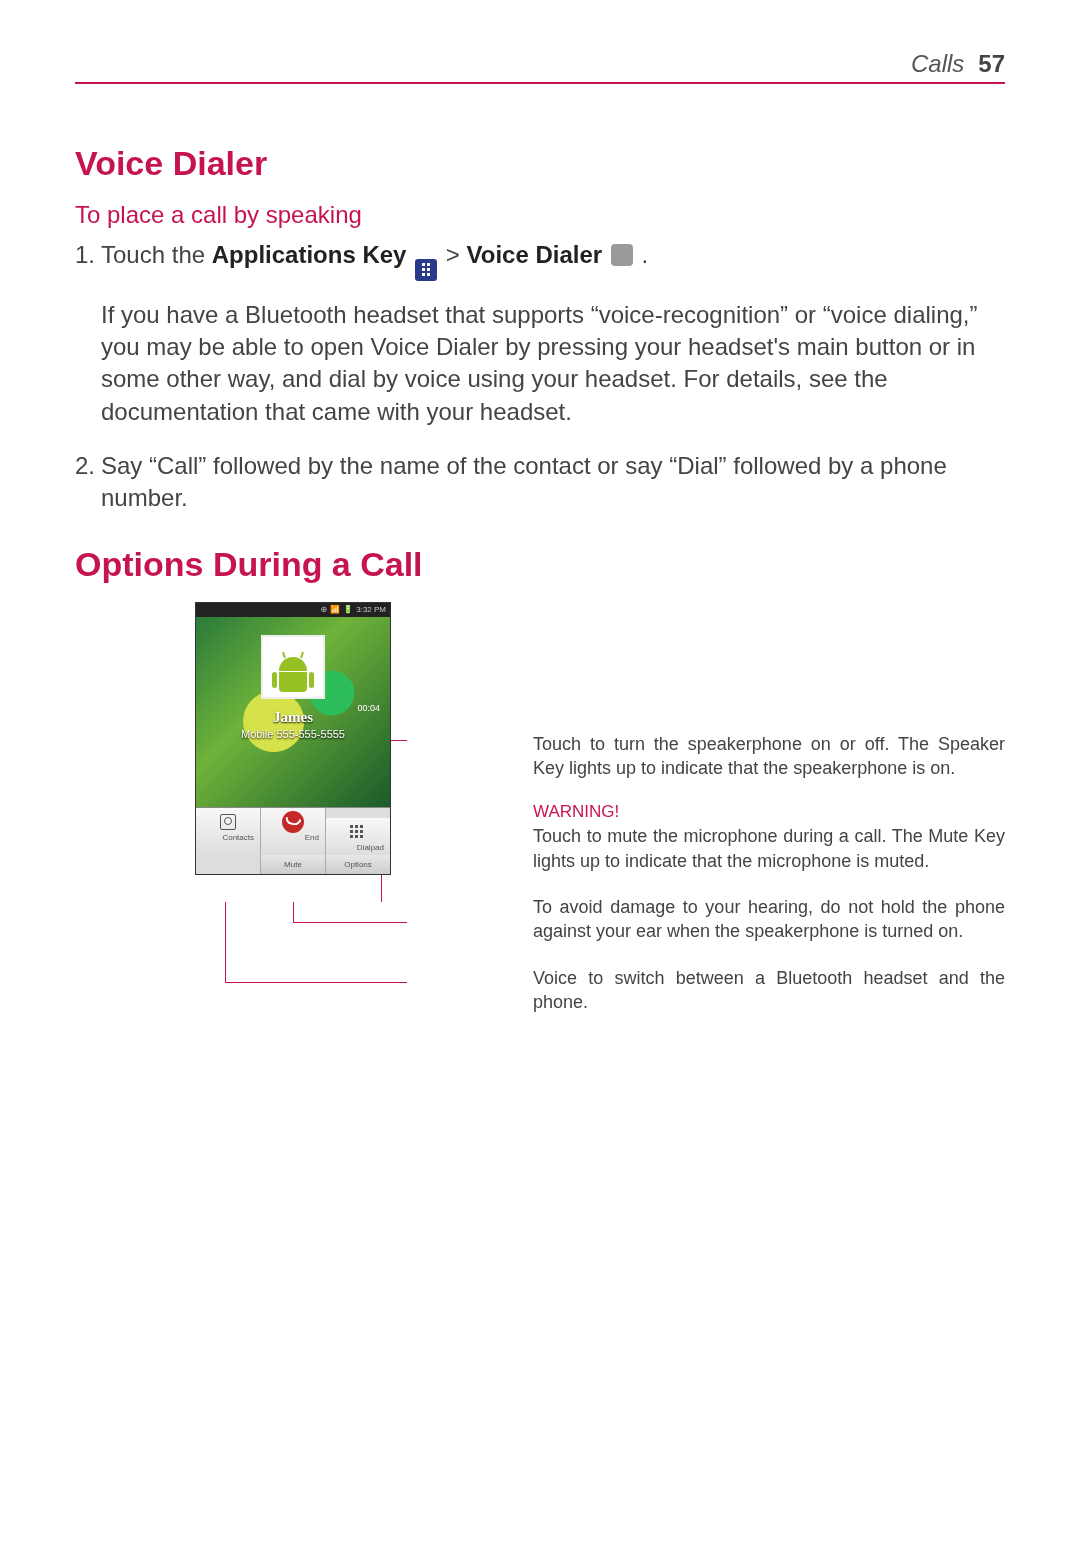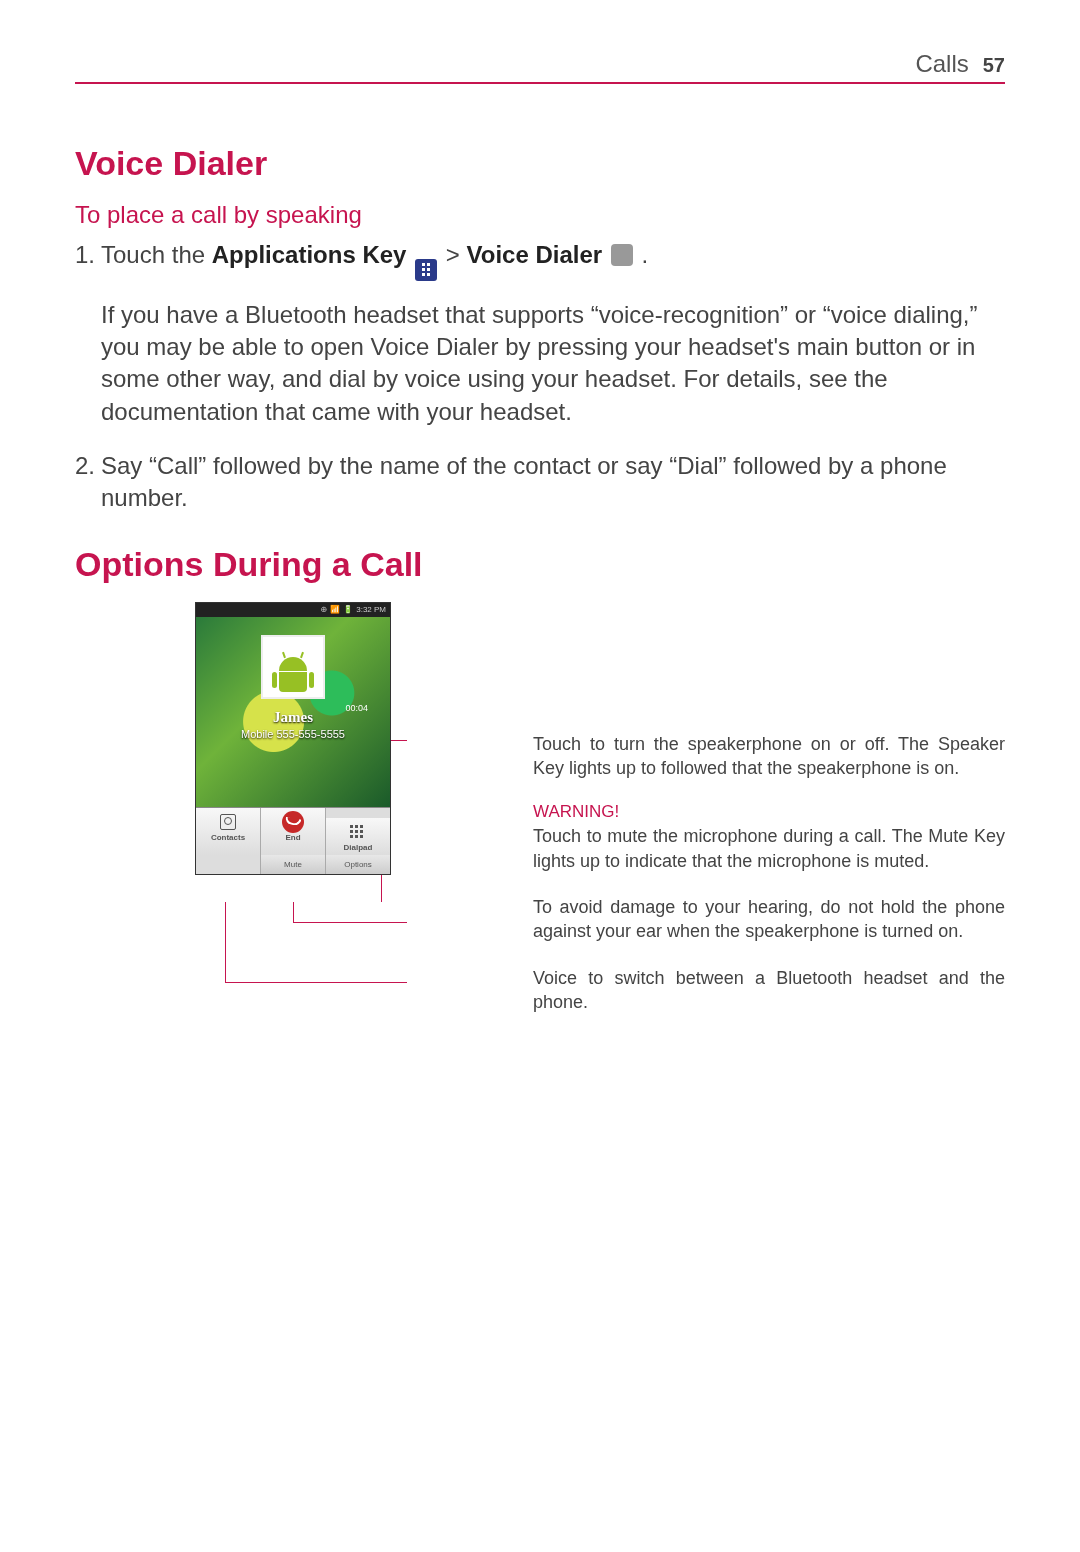--- a/index.html
+++ b/index.html
@@ -16,22 +16,22 @@
   }
   .header {
     display: flex;
     justify-content: flex-end;
     align-items: baseline;
     border-bottom: 2px solid #c6144f;
     padding-bottom: 4px;
     margin-bottom: 60px;
     gap: 14px;
   }
-  .header .section-name { font-size: 24px; color: #555; }
-  .header .page-num { font-size: 20px; font-weight: bold; color: #444; }
+  .header .section-name { font-size: 24px; color: #555; font-style: italic; }
+  .header .page-num { font-size: 24px; font-weight: bold; color: #444; }
   h1.title {
     color: #c6144f;
     font-size: 34px;
     font-weight: bold;
     margin-bottom: 18px;
   }
   p.intro {
     font-size: 24px;
     line-height: 1.35;
     color: #444;
@@ -133,29 +133,28 @@
     width: 44px; height: 40px;
   }
   .android .head { width: 28px; height: 14px; background: #97c024; border-radius: 14px 14px 0 0; margin: 0 auto; position: relative; }
   .android .head::before, .android .head::after { content:""; position:absolute; width:2px; height:6px; background:#97c024; top:-5px; }
   .android .head::before { left:4px; transform: rotate(-20deg); }
   .android .head::after { right:4px; transform: rotate(20deg); }
   .android .body { width: 28px; height: 20px; background:#97c024; margin: 1px auto 0; border-radius: 0 0 4px 4px; position: relative; }
   .android .body::before, .android .body::after { content:""; position:absolute; width:5px; height:16px; background:#97c024; border-radius:3px; top:0; }
   .android .body::before { left:-7px; }
   .android .body::after { right:-7px; }
-  .timer { position: absolute; right: 22px; top: 86px; font-size: 9px; color: #fff; }
+  .timer { position: absolute; right: 10px; top: 86px; font-size: 9px; color: #fff; }
   .caller { font-size: 15px; font-weight: bold; margin-top: 10px; text-shadow: 0 1px 2px #000; font-family: Liberation Serif, serif; }
   .caller-num { font-size: 11px; margin-top: 2px; text-shadow: 0 1px 2px #000; }
   .btnrow { display: flex; background: #ddd; border-top: 1px solid #888; }
   .btnrow .btn {
-    flex: 1; text-align: center; padding: 3px 6px 3px;
+    flex: 1; text-align: right; padding: 3px 6px 3px;
     border-right: 1px solid #aaa;
     background: linear-gradient(#f8f8f8,#ddd);
-    font-weight: bold;
   }
   .btnrow .btn:last-child { border-right: none; margin-top: 10px; }
   .btnrow .btn .ic { height: 22px; display: flex; align-items: center; justify-content: center; }
   .btnrow .btn .lbl { font-size: 8px; color: #555; }
   .ic-contacts { width: 16px; height: 16px; border: 1.5px solid #555; border-radius: 2px; position: relative; }
   .ic-contacts::after { content:""; position:absolute; width:6px; height:6px; border:1.5px solid #555; border-radius:50%; left:3px; top:2px; }
   .ic-end { width: 22px; height: 22px; background:#c62828; border-radius:50%; position: relative; }
   .ic-end::after { content:""; position:absolute; width:12px; height:5px; border:2px solid #fff; border-top:none; border-radius: 0 0 8px 8px; left:3px; top:7px; transform: rotate(10deg); }
   .ic-pad { width: 16px; display: grid; grid-template-columns: repeat(3,3px); grid-auto-rows:3px; gap:2px; }
   .ic-pad i { background:#555; display:block; }
@@ -284,20 +283,20 @@
         </div>
         <div class="btnrow2">
           <div class="btn2 empty">&nbsp;</div>
           <div class="btn2">Mute</div>
           <div class="btn2">Options</div>
         </div>
       </div>
     </div>
 
     <div class="callouts-col">
-      <div class="callout">Touch to turn the speakerphone on or off. The Speaker Key lights up to followed that the speakerphone is on.</div>
+      <div class="callout">Touch to turn the speakerphone on or off. The Speaker Key lights up to indicate that the speakerphone is on.</div>
       <div class="warn-label">WARNING!</div>
       <div class="callout">Touch to mute the microphone during a call. The Mute Key lights up to indicate that the microphone is muted.</div>
       <div class="callout">To avoid damage to your hearing, do not hold the phone against your ear when the speakerphone is turned on.</div>
       <div class="callout">Voice to switch between a Bluetooth headset and the phone.</div>
     </div>
   </div>
 </div>
 
 </body></html>

